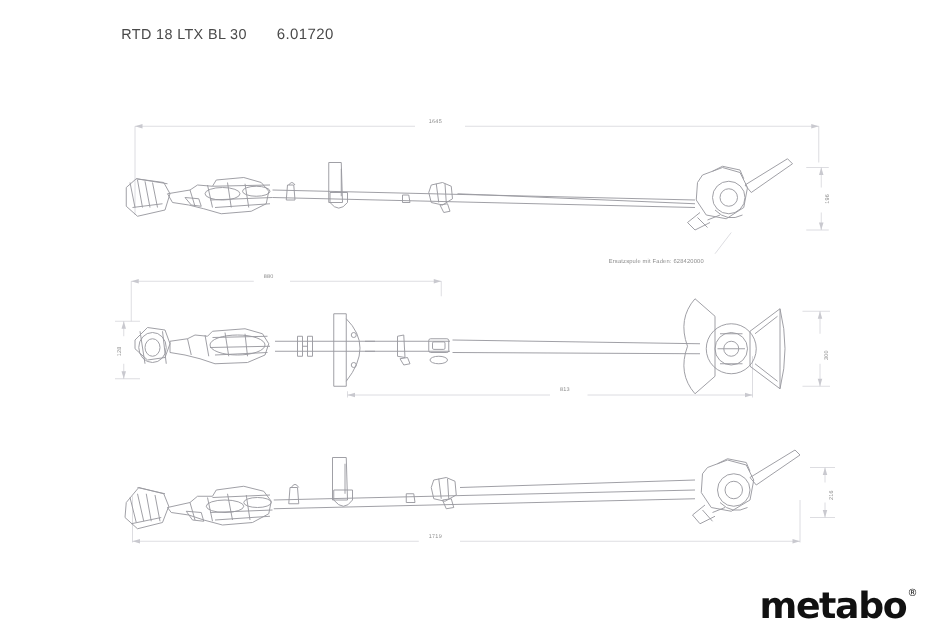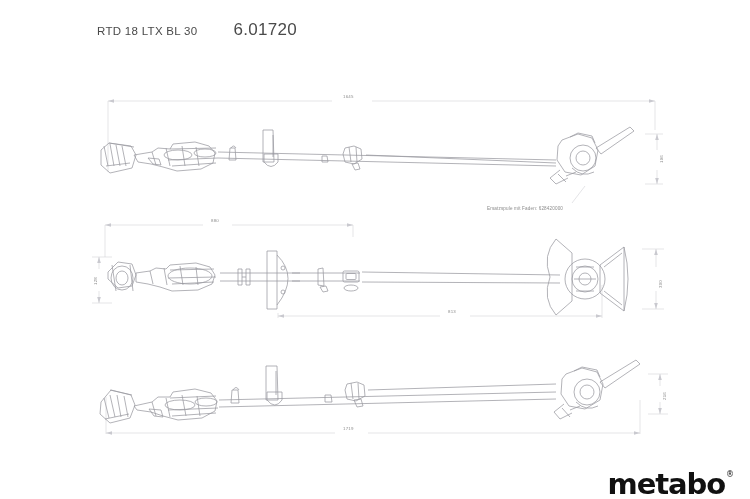--- a/index.html
+++ b/index.html
@@ -24,24 +24,24 @@
     display: flex;
     align-items: baseline;
     white-space: nowrap;
   }
   #header .model {
     font-size: 11.5px;
     color: #4a4a4a;
     letter-spacing: .3px;
   }
   #header .order-no {
-    font-size: 17px;
+    font-size: 12px;
     color: #4a4a4a;
     letter-spacing: .3px;
-    margin-left: 36px;
+    margin-left: 24px;
   }
 
   
   .view {
     position: absolute;
   }
   .view svg {
     display: block;
     overflow: visible;
   }

